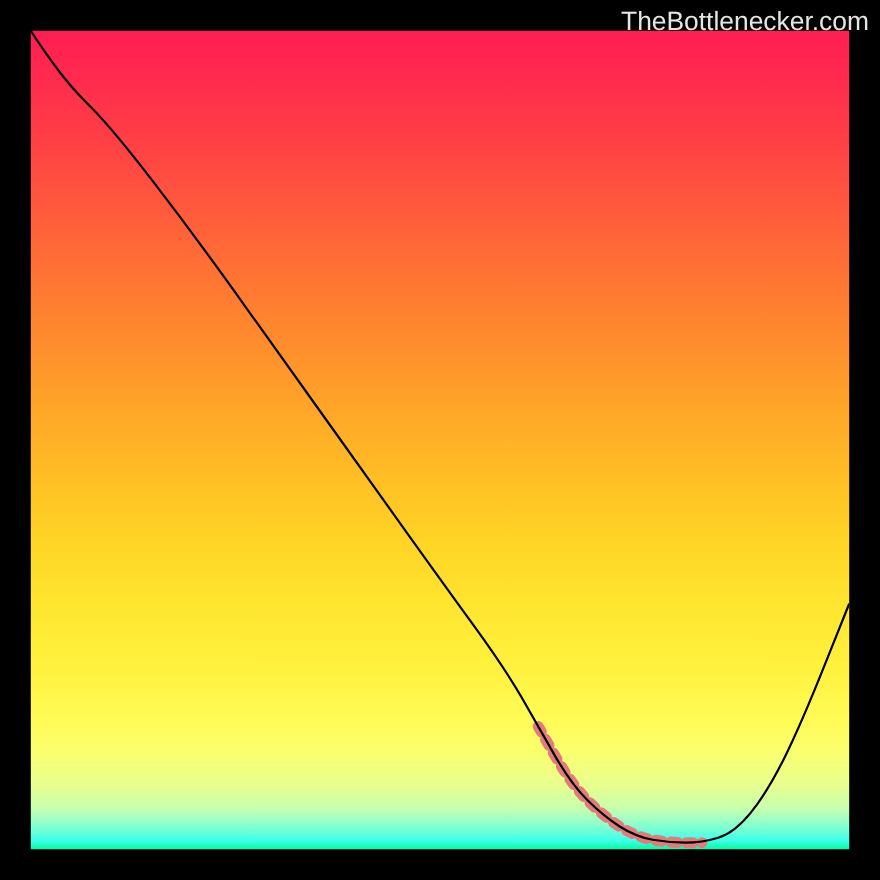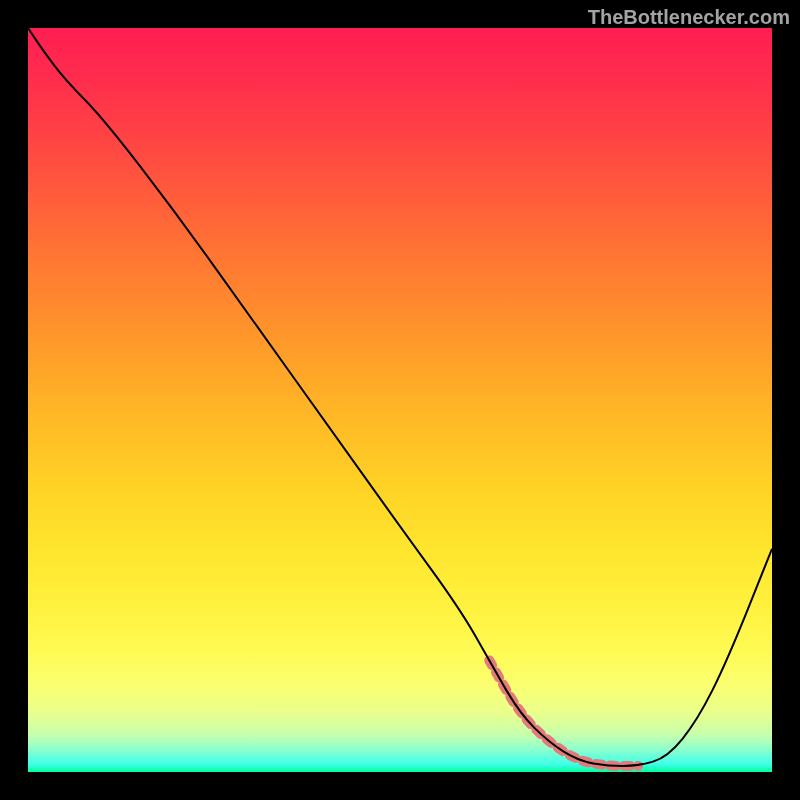--- a/index.html
+++ b/index.html
@@ -8,23 +8,23 @@
     height: 800px;
     background: #000;
     position: relative;
     font-family: Arial, sans-serif;
     overflow: hidden;
   }
   .watermark {
     position: absolute;
     top: 6px;
     right: 10px;
-    color: #a3a3a3;
-    font-size: 20px;
-    font-weight: bold;
+    color: #e5e5e5;
+    font-size: 24px;
+    font-weight: normal;
     z-index: 10;
   }
   .plot-area {
     position: absolute;
     left: 28px;
     top: 28px;
     width: 744px;
     height: 744px;
   }
   .gradient-bg {

